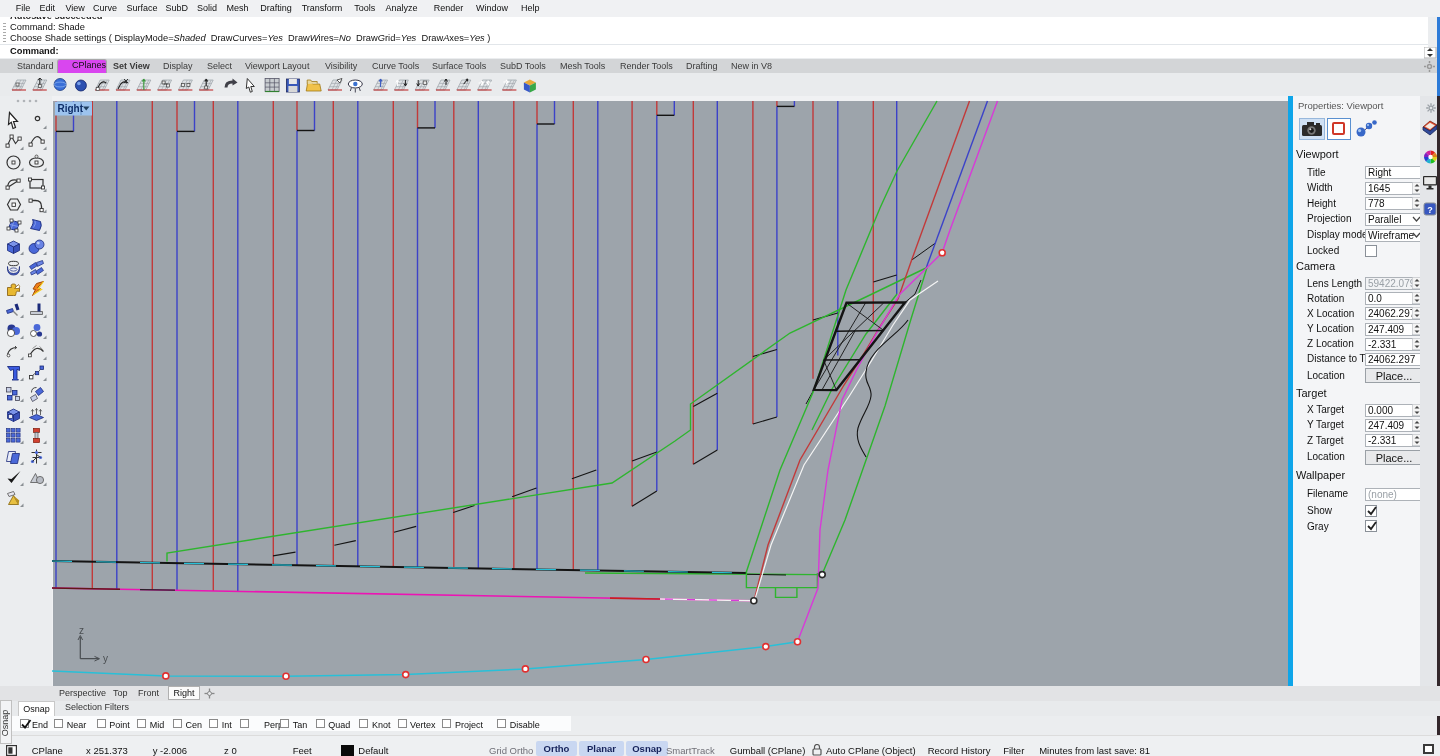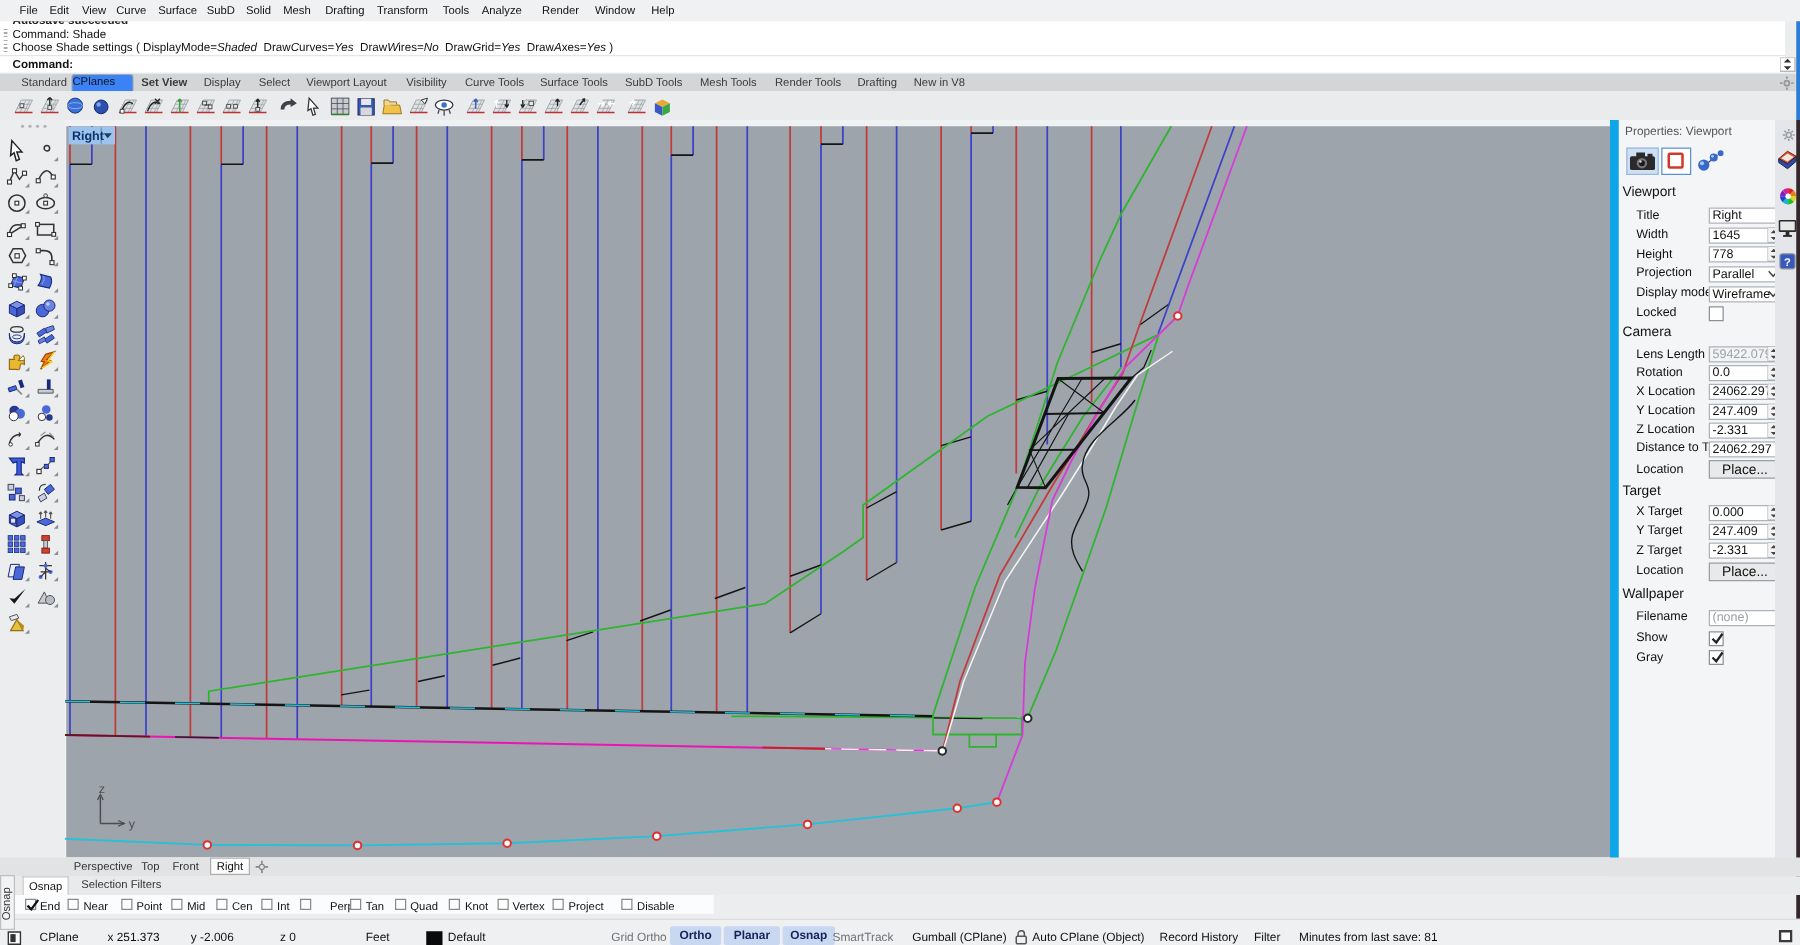--- a/index.html
+++ b/index.html
@@ -9,30 +9,30 @@
 
 #menubar { left:0; top:0; width:1440px; height:17px; background:#f0f1f3; font-size:9px; color:#111; }
 #menubar span { padding:0 9px; }
 
 #cmdarea { left:0; top:17px; width:1428px; height:40px; background:#fff; overflow:hidden; border-bottom:1px solid #e0e0e0; }
 #cmdline { left:0; top:44px; width:1428px; height:14px; background:#fff; border-top:1px solid #e2e6ea;padding-left:39px; }
 #cmdspin { left:1424px; top:45px; width:13px; height:12px; }
 
 #tabbar { left:0; top:59px; width:1440px; height:14px; background:#d3d5d7; font-size:9px; color:#3a3a3a; }
 .tab { position:absolute; top:0; height:14px; line-height:15px; }
-#tabactive { position:absolute; left:57px; top:0; width:50px; height:14px; background:#3b82f6; border:1px solid #a8a8a8; border-bottom:none; border-radius:3px 3px 0 0; text-align:left; color:#111; }
+#tabactive { position:absolute; left:57px; top:0; width:50px; height:14px; background:#d946ef; border:1px solid #a8a8a8; border-bottom:none; border-radius:3px 3px 0 0; text-align:right; color:#111; }
 
 #toolbar { left:0; top:73px; width:1440px; height:23px; background:#e9ebed; }
 
 #leftpanel { left:0; top:96px; width:52px; height:590px; background:#ebedef; }
 
 #vpframe { left:52px; top:96px; width:1236px; height:590px; background:#f0f1f3; }
 #vp { left:52px; top:96px; width:1236px; height:590px; }
 
-#rpanel { left:1288px; top:96px; width:132px; height:604px; background:#f4f5f7; border-left:7px solid #0ea5e9; font-size:10px; color:#111; }
+#rpanel { left:1288px; top:96px; width:132px; height:604px; background:#f4f5f7; border-left:5px solid #0ea5e9; font-size:10px; color:#111; }
 #rstrip { left:1420px; top:96px; width:20px; height:604px; background:#e4e6e9; }
 #redge { left:1437px; top:96px; width:3px; height:660px; background:#33272b; }
 #bedge { left:1437px; top:17px; width:3px; height:79px; background:#2d7bd8; }
 
 #vptabs { left:0; top:686px; width:1440px; height:15px; background:#e2e3e5; font-size:9px; color:#333; }
 #osnaprow { left:0; top:701px; width:1440px; height:15px; background:#e8eaec; font-size:9px; color:#333; }
 #checkrow { left:11px; top:716px; width:560px; height:15px; background:#fbfcfd; font-size:9px; color:#111; }
 #statusbar { left:0; top:735px; width:1440px; height:21px; background:#eef0f2; border-top:1px solid #dcdcdc; font-size:9.5px; color:#111; }
 .chip { position:absolute; top:4.5px; height:15px; line-height:15px; background:#c9d7f1; border-radius:2px; color:#15225a; font-weight:bold; text-align:center; }
 .cb { position:absolute; top:3px; width:9px; height:9px; background:#fff; border:1px solid #8a8a8a; }

